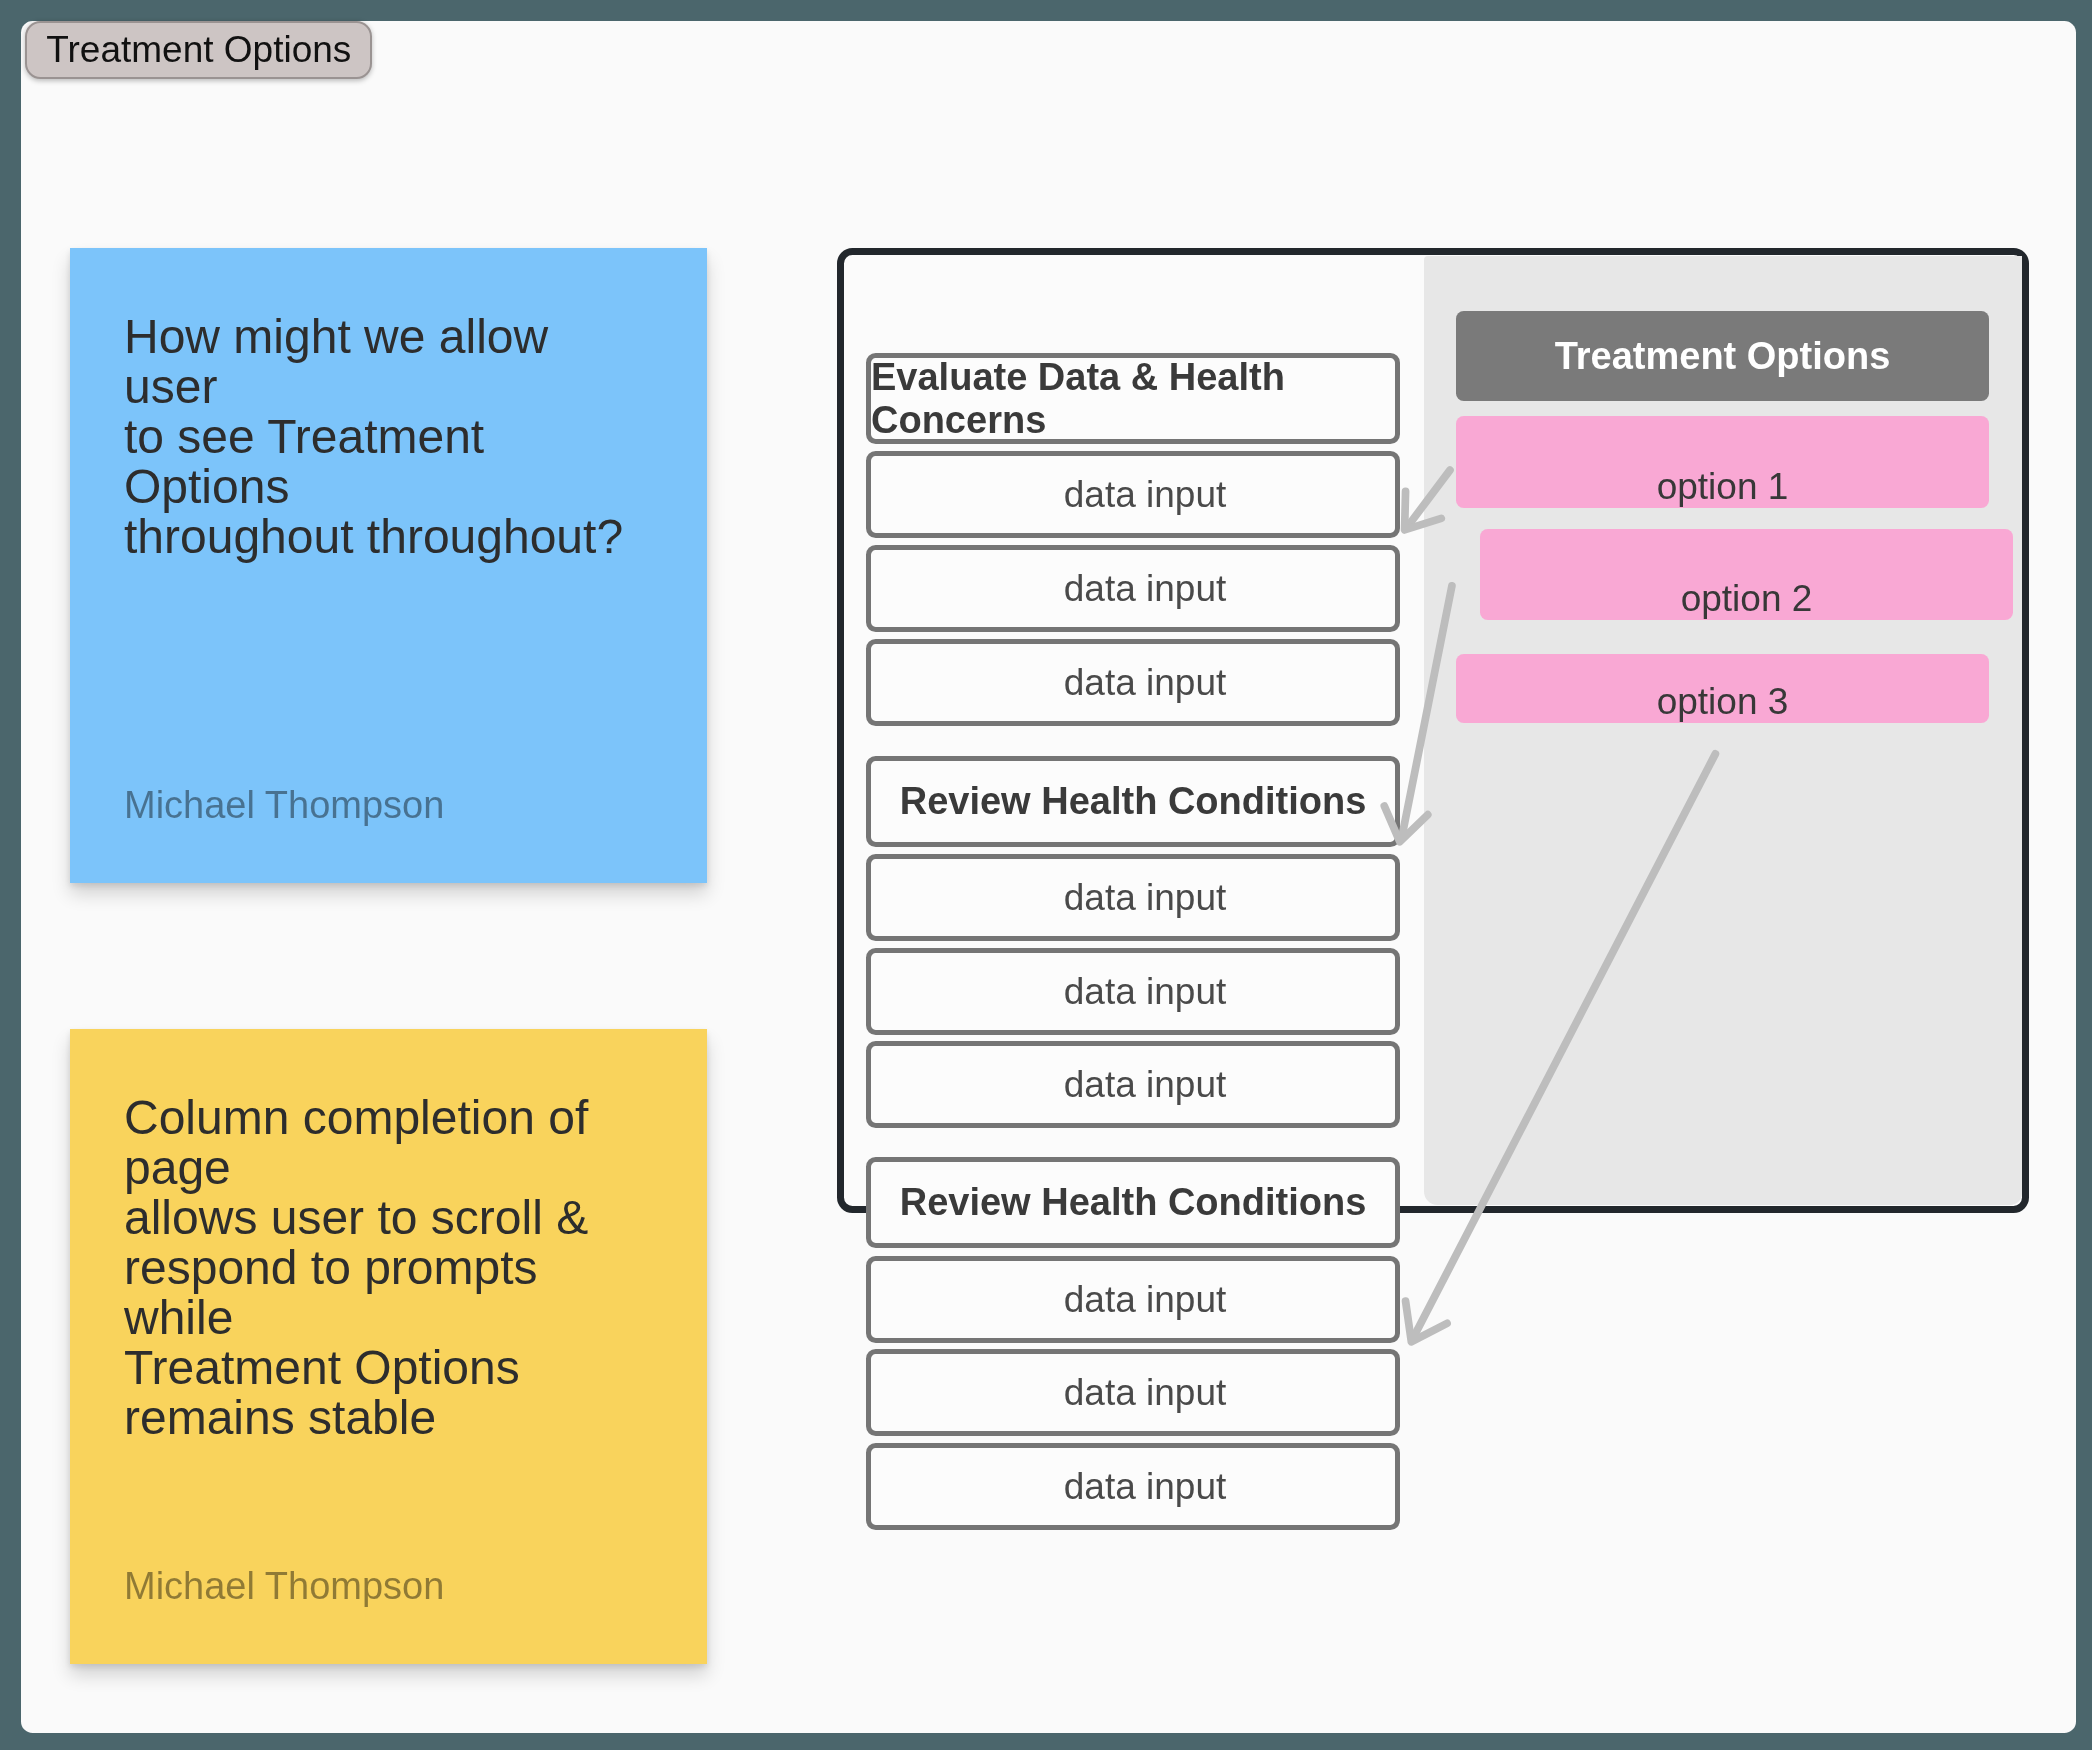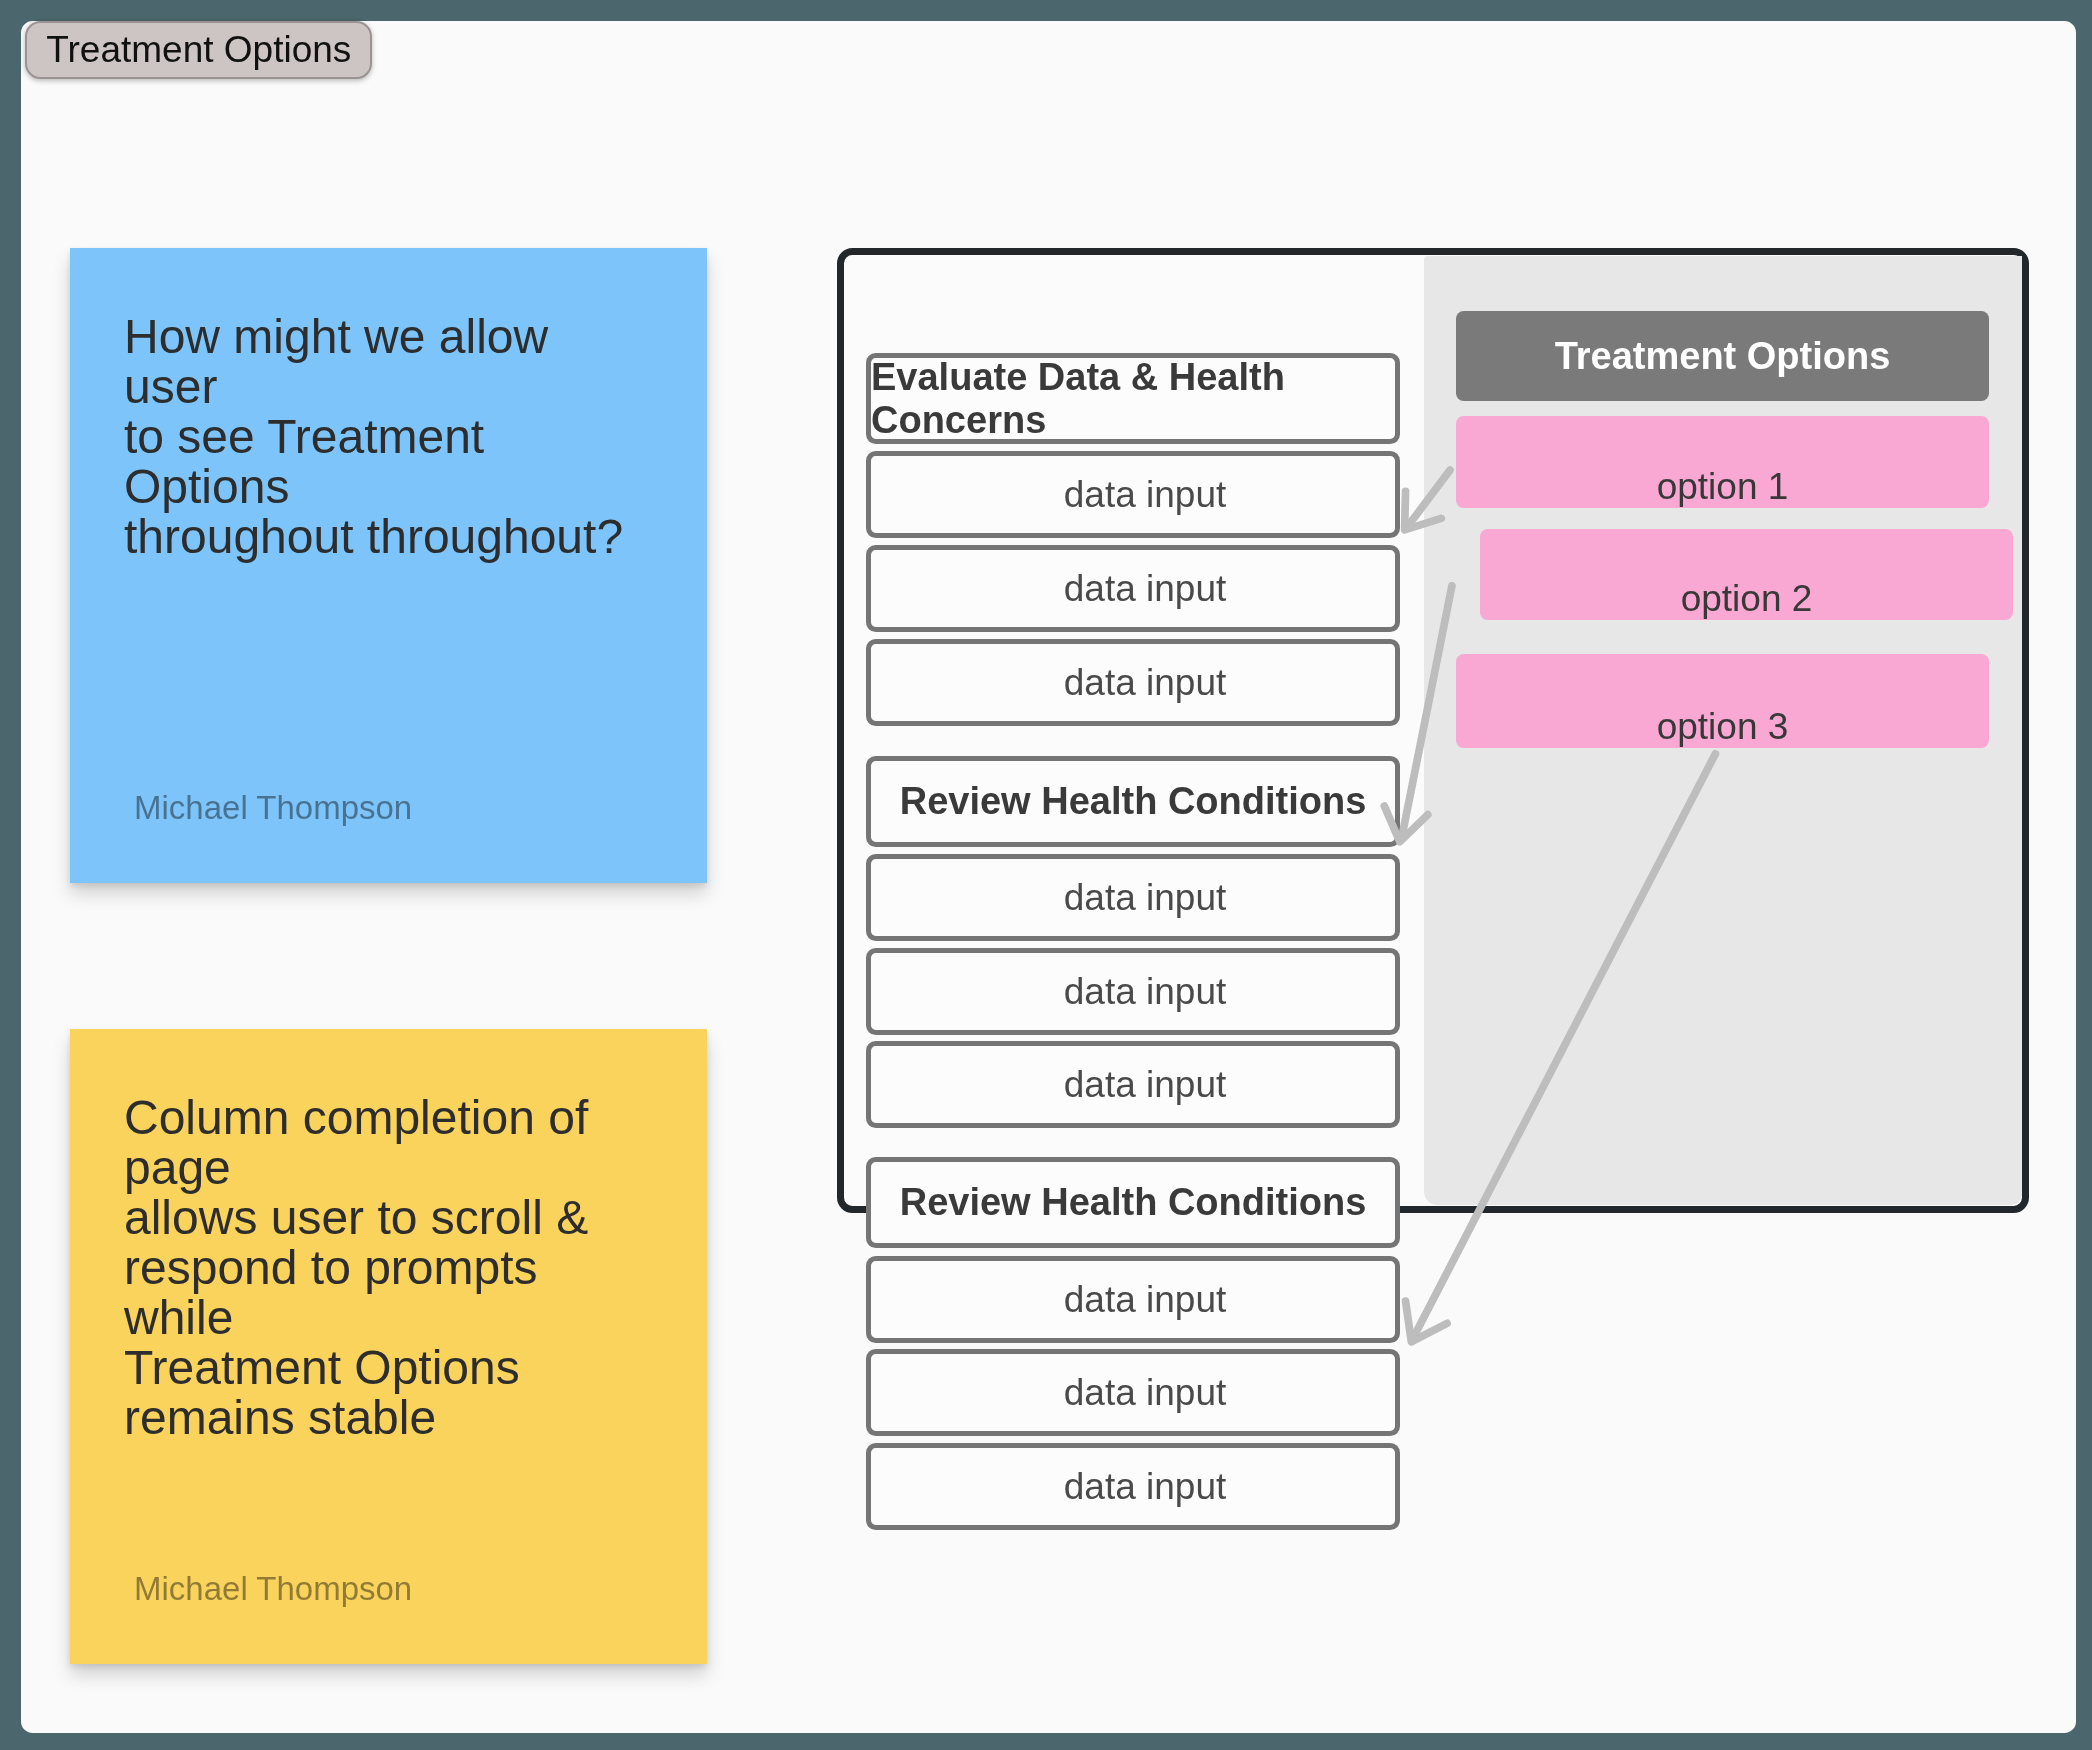--- a/index.html
+++ b/index.html
@@ -22,22 +22,22 @@
   }
   
   .sticky{
     position:absolute;left:70px;width:637px;height:635px;
     padding:64px 54px;box-sizing:border-box;
     box-shadow:0 11.6px 17.4px rgba(0,0,0,0.16), 0 2.9px 5.8px rgba(0,0,0,0.10);
     z-index:2;
   }
   .sticky .line{font-size:48px;line-height:50px;color:#2D2D2D;}
   .sticky .author{
-    position:absolute;left:64px;bottom:56px;
-    font-size:33px;color:rgba(0,0,0,0.42);
+    position:absolute;left:54px;bottom:56px;
+    font-size:38px;color:rgba(0,0,0,0.42);
   }
   #sticky-blue{top:248px;}
   #sticky-yellow{top:1029px;}
   
   .wire-frame{
     position:absolute;left:837px;top:248px;width:1192px;height:965px;
     box-sizing:border-box;border:7.7px solid #22272C;border-radius:15.4px;
     background:#FBFBFB;z-index:1;
   }
   .wire-panel{
@@ -132,21 +132,21 @@
 
 <div class="rbox dark" style="top:311px;height:90px;">
   <span>Treatment Options</span>
 </div>
 <div class="rbox option" style="top:416px;height:92px;">
   <span>option 1</span>
 </div>
 <div class="rbox option" style="top:529px;height:91px;margin-left:24px;">
   <span>option 2</span>
 </div>
-<div class="rbox option" style="top:654px;height:94px;">
+<div class="rbox option" style="top:654px;height:69px;">
   <span>option 3</span>
 </div>
 
 <svg class="arrows" viewBox="0 0 2167 1813">
   <g stroke="#BDBDBD" stroke-width="8" fill="none" stroke-linecap="round" stroke-linejoin="round">
     <polyline points="1502,487 1457,547"></polyline>
     <polyline points="1493,537 1455,549 1456,509"></polyline>
     <polyline points="1504,607 1452,868"></polyline>
     <polyline points="1479,844 1450,872 1434,835"></polyline>
     <polyline points="1777,781 1464,1386"></polyline>

